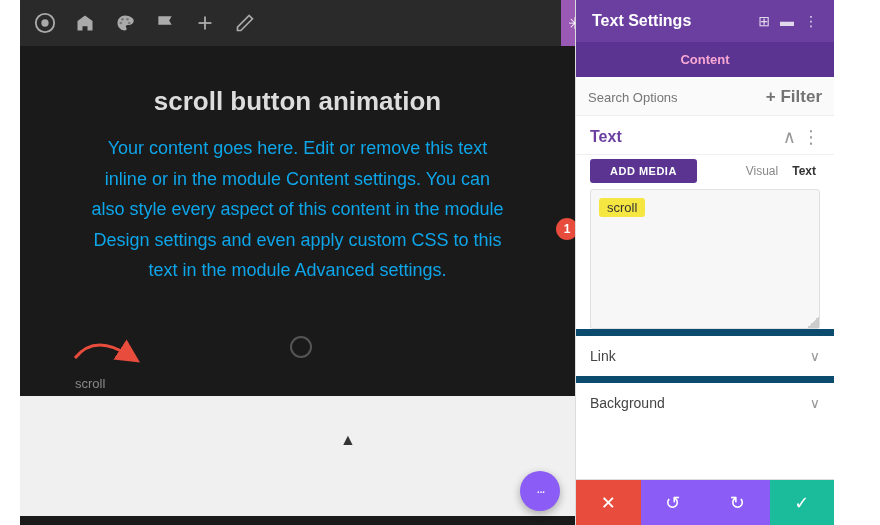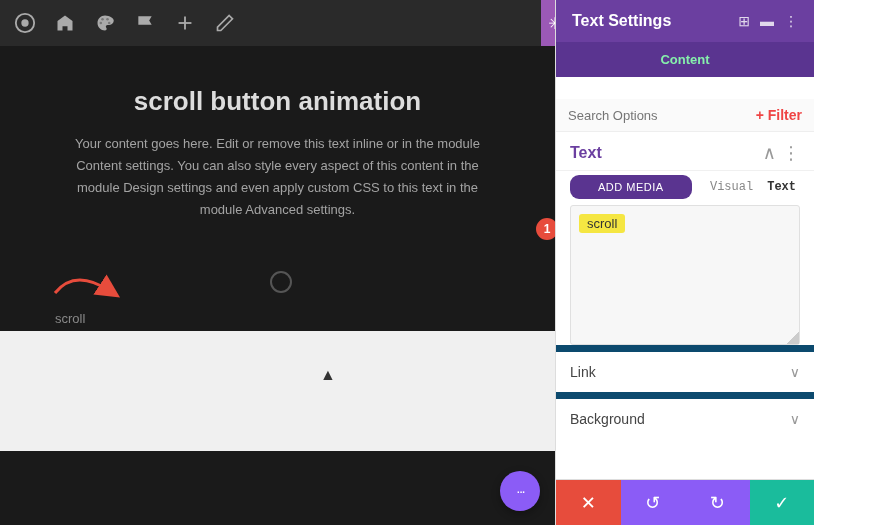--- a/index.html
+++ b/index.html
@@ -6,20 +6,21 @@
     body { width: 880px; height: 525px; overflow: hidden; font-family: -apple-system, BlinkMacSystemFont, 'Segoe UI', sans-serif; display: flex; }
 
     
     .left-panel {
       width: 555px;
       height: 525px;
       background: #1a1a1a;
       position: relative;
       overflow: hidden;
       flex-shrink: 0;
+      margin-left: 20px;
     }
 
     .top-toolbar {
       position: absolute;
       top: 0; left: 0; right: 0;
       height: 46px;
       background: #2a2a2a;
       display: flex;
       align-items: center;
       padding: 0 12px;
@@ -62,23 +63,23 @@
     }
 
     .dark-section h1 {
       font-size: 26px;
       font-weight: 600;
       margin-bottom: 16px;
       color: #ddd;
     }
 
     .dark-section p {
-      font-size: 13px;
+      font-size: 18px;
       line-height: 1.7;
-      color: #a3a3a3;
+      color: #0ea5e9;
       max-width: 420px;
       margin: 0 auto;
     }
 
     .scroll-area {
       display: flex;
       align-items: center;
       padding: 20px 50px;
       position: relative;
     }
@@ -190,47 +191,46 @@
       text-align: center;
       padding: 10px 8px;
       font-size: 13px;
       color: rgba(255,255,255,0.7);
       cursor: pointer;
       border-bottom: 2px solid transparent;
       margin-bottom: -2px;
     }
 
     .panel-tab.active {
-      color: #86efac;
+      color: #f9a8d4;
       border-bottom: 2px solid #fff;
       font-weight: 600;
     }
 
     .search-bar {
       display: flex;
       align-items: center;
       padding: 8px 12px;
       border-bottom: 1px solid #eee;
       background: #fafafa;
-      margin-top: 20px;
     }
 
     .search-input {
       flex: 1;
       border: none;
       background: transparent;
       font-size: 13px;
       color: #666;
       outline: none;
     }
 
     .filter-btn {
       display: flex; align-items: flex-end; gap: 4px;
-      color: #ef4444;
-      font-size: 14px;
+      color: #737373;
+      font-size: 17px;
       font-weight: 600;
       cursor: pointer;
       background: none; border: none;
     }
 
     .panel-body {
       flex: 1;
       overflow-y: auto;
       padding: 0;
     }
@@ -273,42 +273,41 @@
       display: flex;
       align-items: center;
       justify-content: space-between;
       padding: 4px 14px 6px;
     }
 
     .add-media-btn {
       background: #5a3490;
       color: white;
       border: none;
-      padding: 6px 28px;
-      border-radius: 9px;
+      padding: 6px 20px;
+      border-radius: 3px;
       font-size: 11px;
-      font-weight: 400;
+      font-weight: 700;
       cursor: pointer;
       letter-spacing: 0.5px;
     }
 
     .visual-text-toggle {
       display: flex;
       gap: 6px;
       align-items: center;
     }
 
     .toggle-btn {
       font-size: 12px;
       color: #888;
       background: none;
       border: none;
       cursor: pointer;
       padding: 2px 4px;
-      font-family: Liberation Mono, monospace;
     }
 
     .toggle-btn.active {
       color: #333;
       font-weight: 600;
     }
 
     
     .text-editor-area {
       margin: 0 14px;

